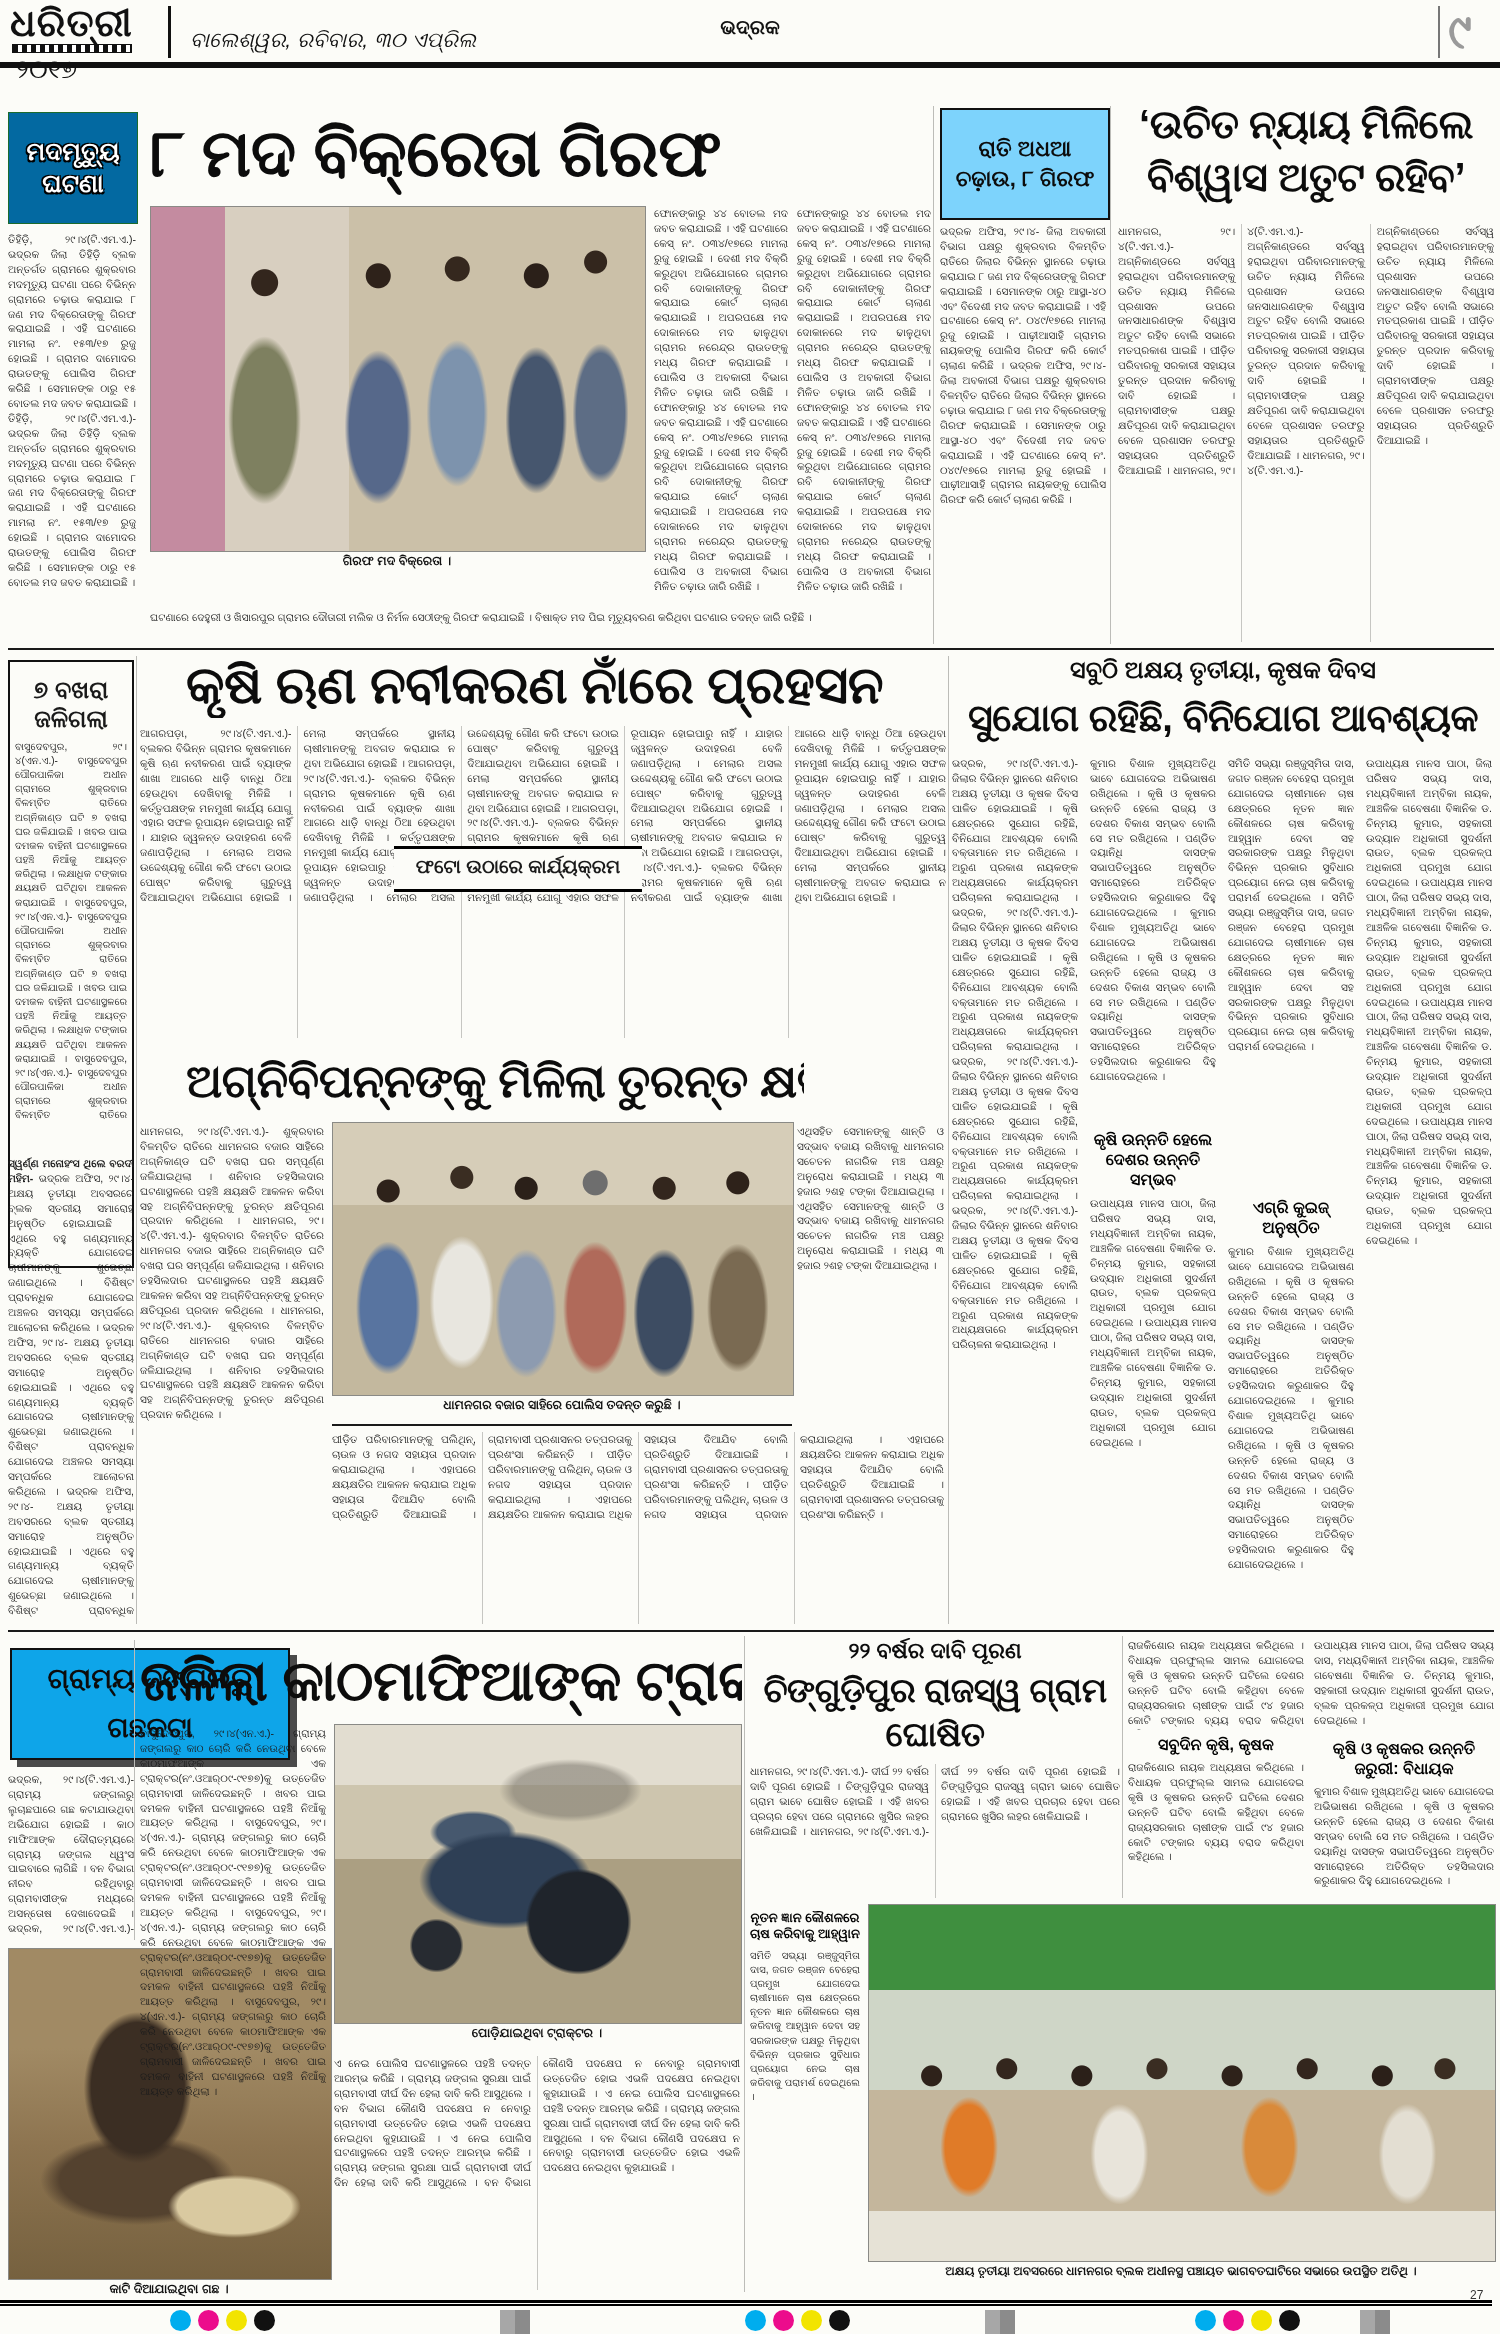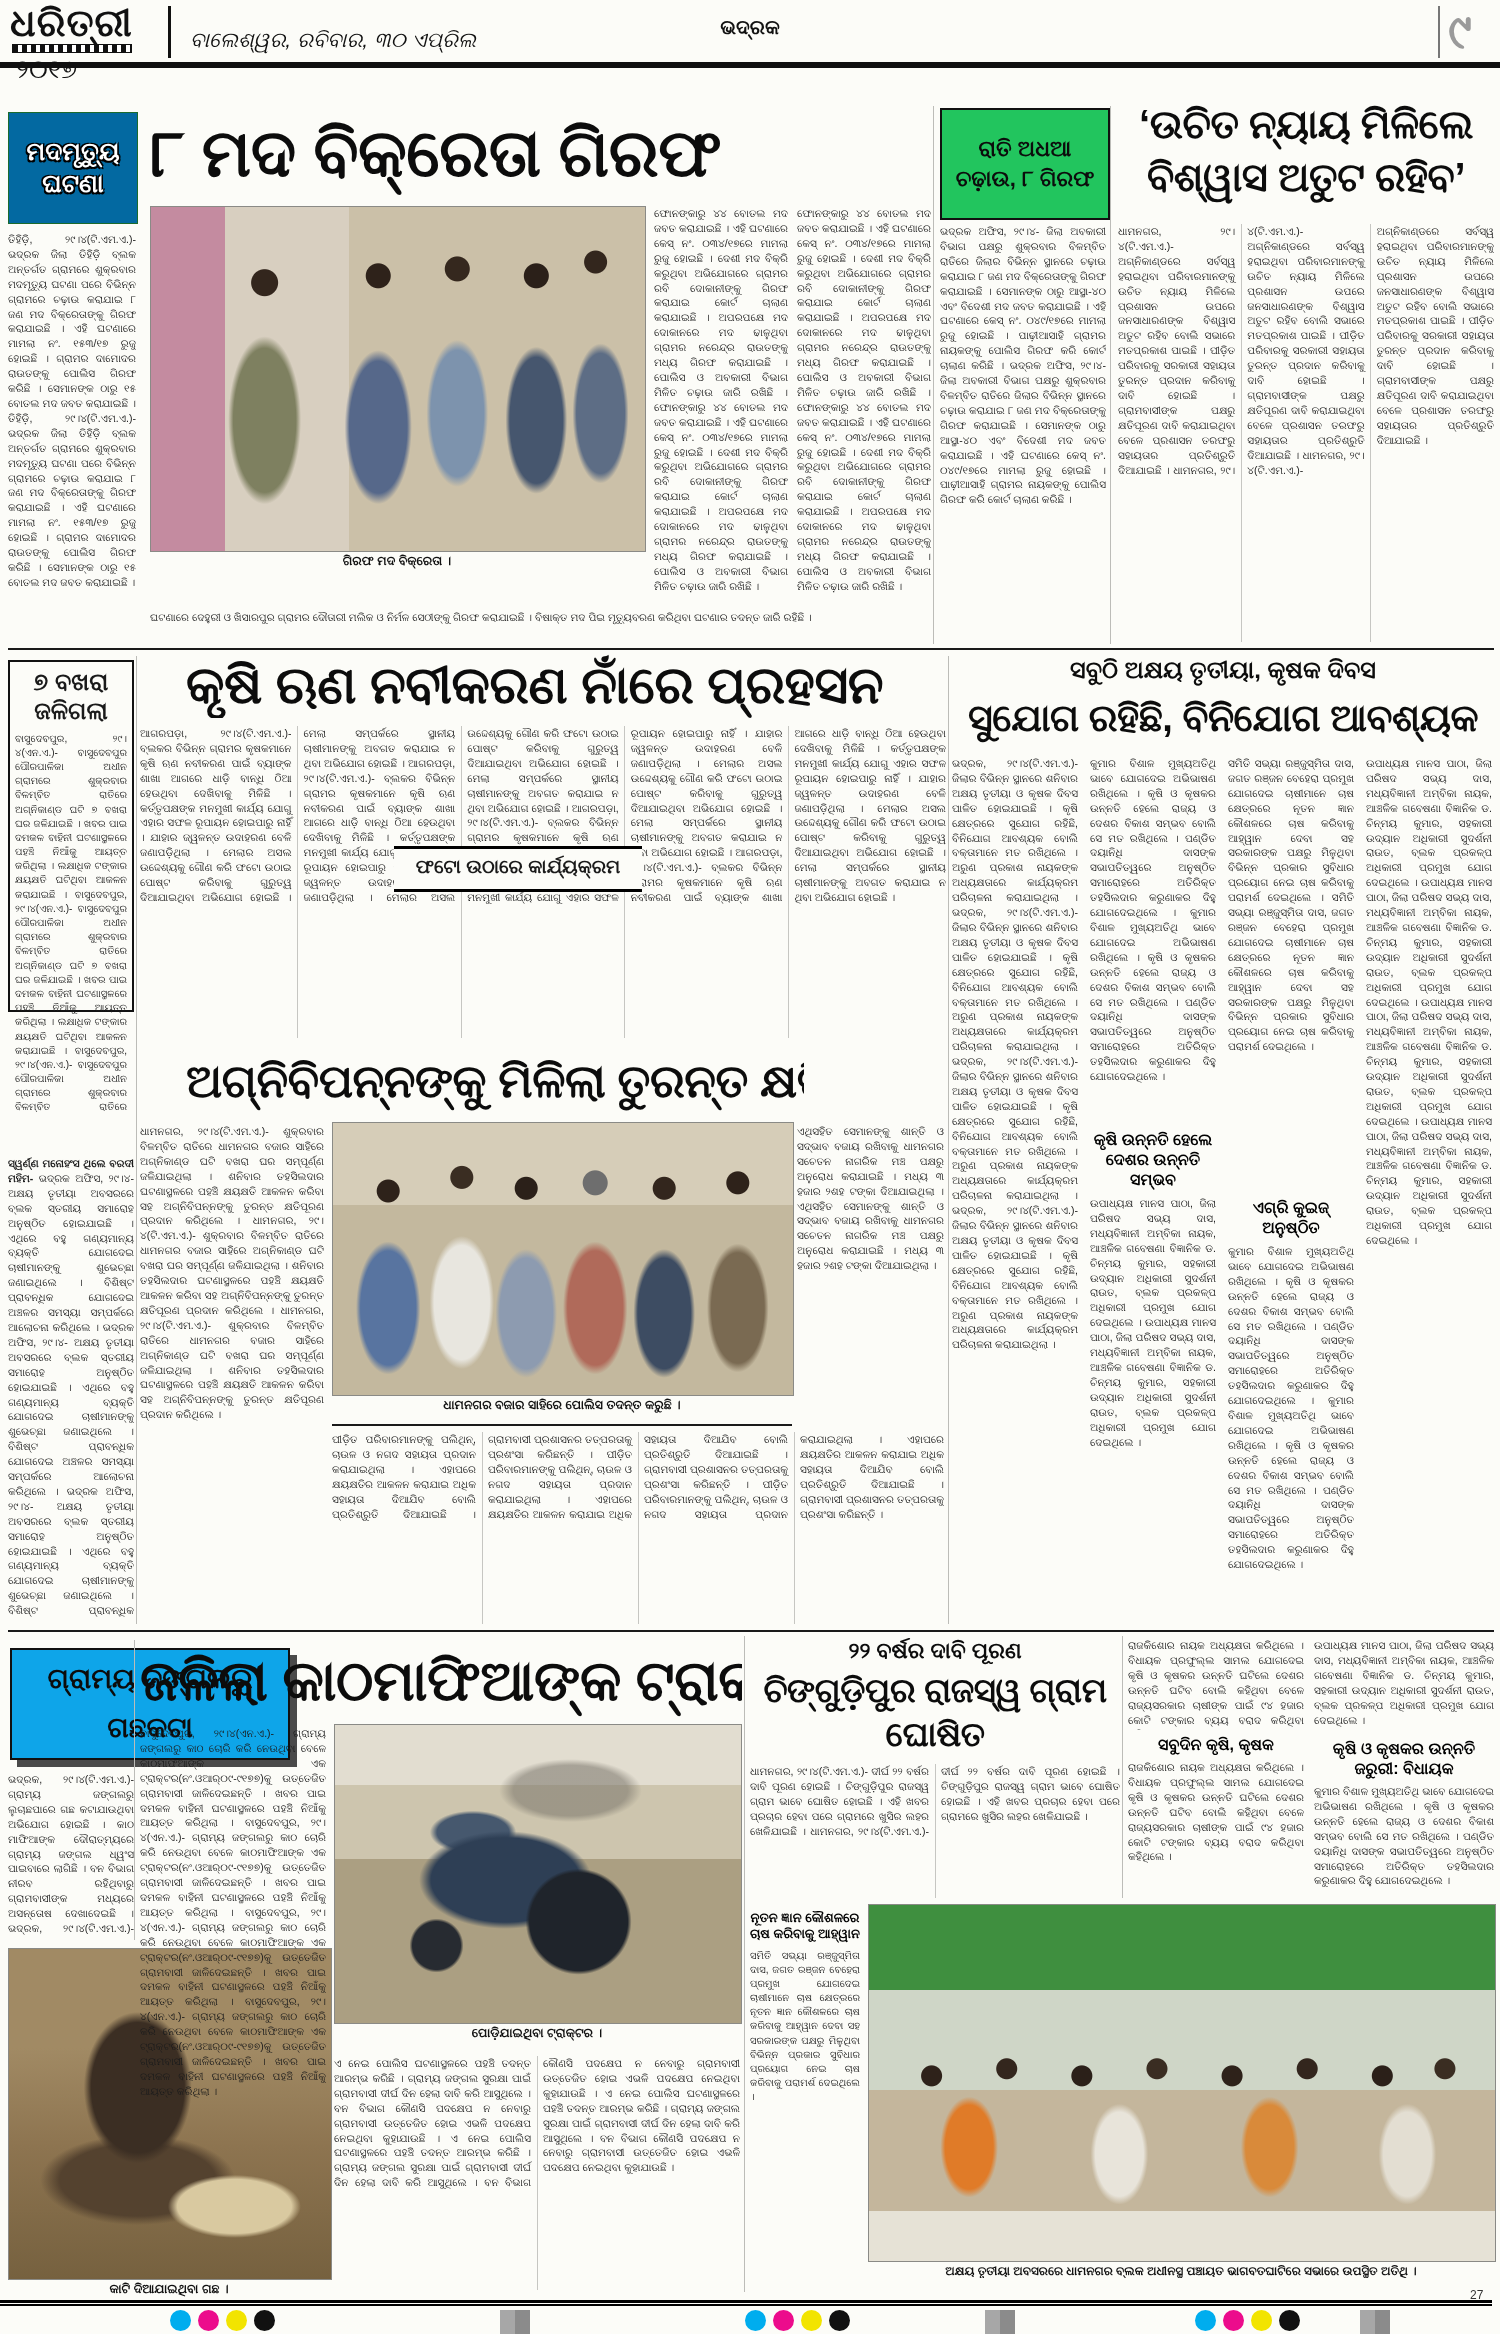--- a/index.html
+++ b/index.html
@@ -28,21 +28,21 @@
   .vrule{position:absolute;width:1px;background:#bcbcb8;}
   .hrule{position:absolute;background:#1a1a1a;}
   .subhead{font-weight:700;text-align:center;color:#000;line-height:1.25;}
   .photo{position:absolute;border:1px solid #8a8a86;}
 
   
   .green-box{position:absolute;left:8px;top:112px;width:128px;height:110px;background:#0369a1;
     display:flex;flex-direction:column;align-items:center;justify-content:center;gap:2px;border:1px solid #1c6b2d;}
   .green-box span{color:#fff;font-weight:700;font-size:25px;
     text-shadow:1.5px 1.5px 0 #000,-1.5px 1.5px 0 #000,1.5px -1.5px 0 #000,-1.5px -1.5px 0 #000;}
-  .sidebox{position:absolute;left:940px;top:108px;width:166px;height:108px;background:#22c55e;border:2px solid #111;
+  .sidebox{position:absolute;left:940px;top:108px;width:166px;height:108px;background:#7dd3fc;border:2px solid #111;
     display:flex;flex-direction:column;align-items:center;justify-content:center;gap:4px;}
   .sidebox span{font-weight:700;font-size:22px;color:#0c0c0c;}
 
   .photo1{left:150px;top:206px;width:494px;height:344px;background-color:#c2b59a;
     background-image:
       radial-gradient(circle 13px at 23% 22%,#33261d 0 13px,transparent 14px),
       radial-gradient(circle 12px at 46% 20%,#2e221a 0 12px,transparent 13px),
       radial-gradient(circle 12px at 62% 18%,#35281e 0 12px,transparent 13px),
       radial-gradient(circle 12px at 78% 20%,#2b2019 0 12px,transparent 13px),
       radial-gradient(circle 11px at 90% 16%,#33261d 0 11px,transparent 12px),
@@ -94,21 +94,21 @@
     background-image:
       radial-gradient(ellipse 95px 45px at 70% 78%,#d9c9a0 0 60%,transparent 70%),
       radial-gradient(ellipse 75px 105px at 40% 42%,#3b2e23 0 62%,transparent 72%),
       radial-gradient(ellipse 130px 60px at 40% 70%,#54422f 0 60%,transparent 75%),
       linear-gradient(180deg,#a18a64 0 30%,#8d7450 60%,#76613f 100%);}
 
   .inset-sub{position:absolute;left:394px;top:846px;width:248px;height:40px;background:#fcfcf8;
     border-top:3px solid #000;border-bottom:3px solid #000;
     font-weight:700;font-size:19px;text-align:center;line-height:36px;overflow:hidden;}
 
-  .rail-box{position:absolute;left:8px;top:660px;width:126px;height:352px;border:2px solid #111;box-sizing:border-box;padding:6px 5px;}
+  .rail-box{position:absolute;left:8px;top:660px;width:126px;height:608px;border:2px solid #111;box-sizing:border-box;padding:14px 5px;}
   .rail-h{font-weight:700;font-size:24px;text-align:center;line-height:1.2;margin-bottom:6px;}
 
   .shadow-box{position:absolute;left:10px;top:1648px;width:276px;height:108px;background:#0ea5e9;
     border:2px solid #111;box-shadow:7px 7px 0 #4a4a4a;
     display:flex;flex-direction:column;align-items:center;justify-content:center;gap:16px;}
   .shadow-box span{font-weight:700;font-size:28px;color:#0c0c0c;}
 
   .kicker{position:absolute;font-weight:700;text-align:center;color:#0c0c0c;overflow:hidden;}
 
   

